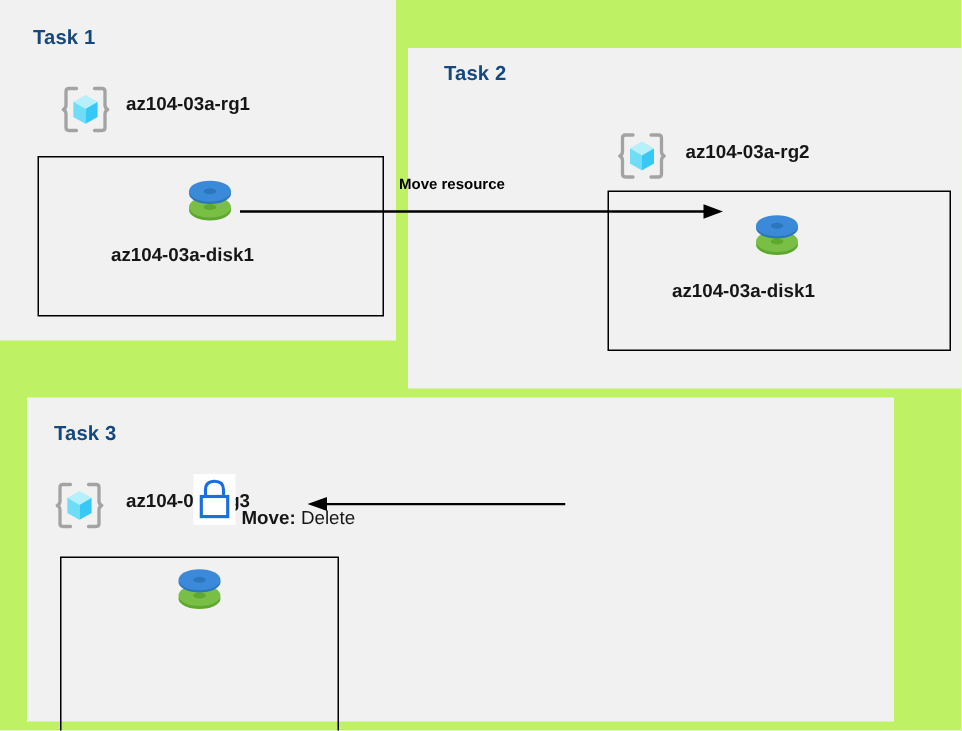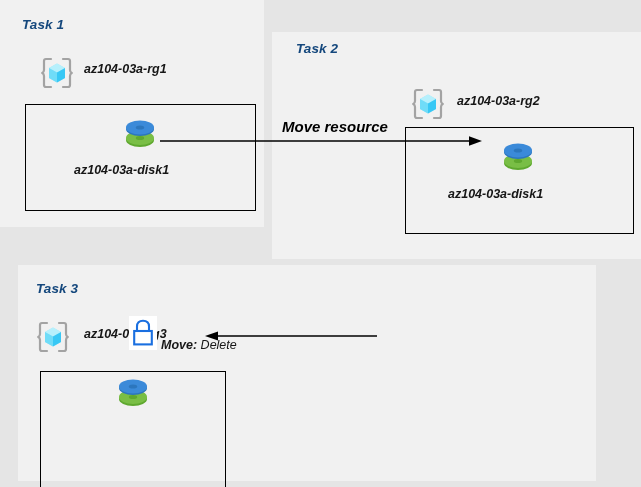--- a/index.html
+++ b/index.html
@@ -13,22 +13,21 @@
     position: relative;
     font-family: "Liberation Sans", sans-serif;
     overflow: hidden;
   }
 
   .canvas {
     position: absolute;
     left: 0; top: 0;
     width: 641px;
     height: 487px;
-    background: #e5e5e5;
-    font-style: italic;
+    background: #bef264;
   }
 
   
   .panel {
     position: absolute;
     background: #f1f1f1;
   }
   #panel-task1 { left: 0px;   top: 0px;   width: 264px; height: 227px; }
   #panel-task2 { left: 272px; top: 12px;   width: 369px; height: 227px; margin-top: 20px; }
   #panel-task3 { left: 18px;  top: 265px; width: 578px; height: 216px; }
@@ -101,23 +100,23 @@
   #lbl-disk1 { left: 74px;  top: 163px; }
   #lbl-rg2   { left: 185px; top: 62px; }
   #lbl-disk2 { left: 176px; top: 155px; }
   #lbl-rg3   { left: 66px;  top: 62px; }
   #lbl-disk3 { left: 59px;  top: 158px; }
   #lbl-lock  { left: 143px; top: 57px; }
   #lbl-lock-type { left: 143px; top: 73px; }
 
   #lbl-move {
     position: absolute;
-    left: 282px;
+    left: 266px;
     top: 118px;
-    font-size: 15px;
+    font-size: 10px;
     font-weight: bold;
     color: #000000;
     white-space: nowrap;
   }
 
   
   .connector {
     position: absolute;
   }
   .connector svg { display: block; }

